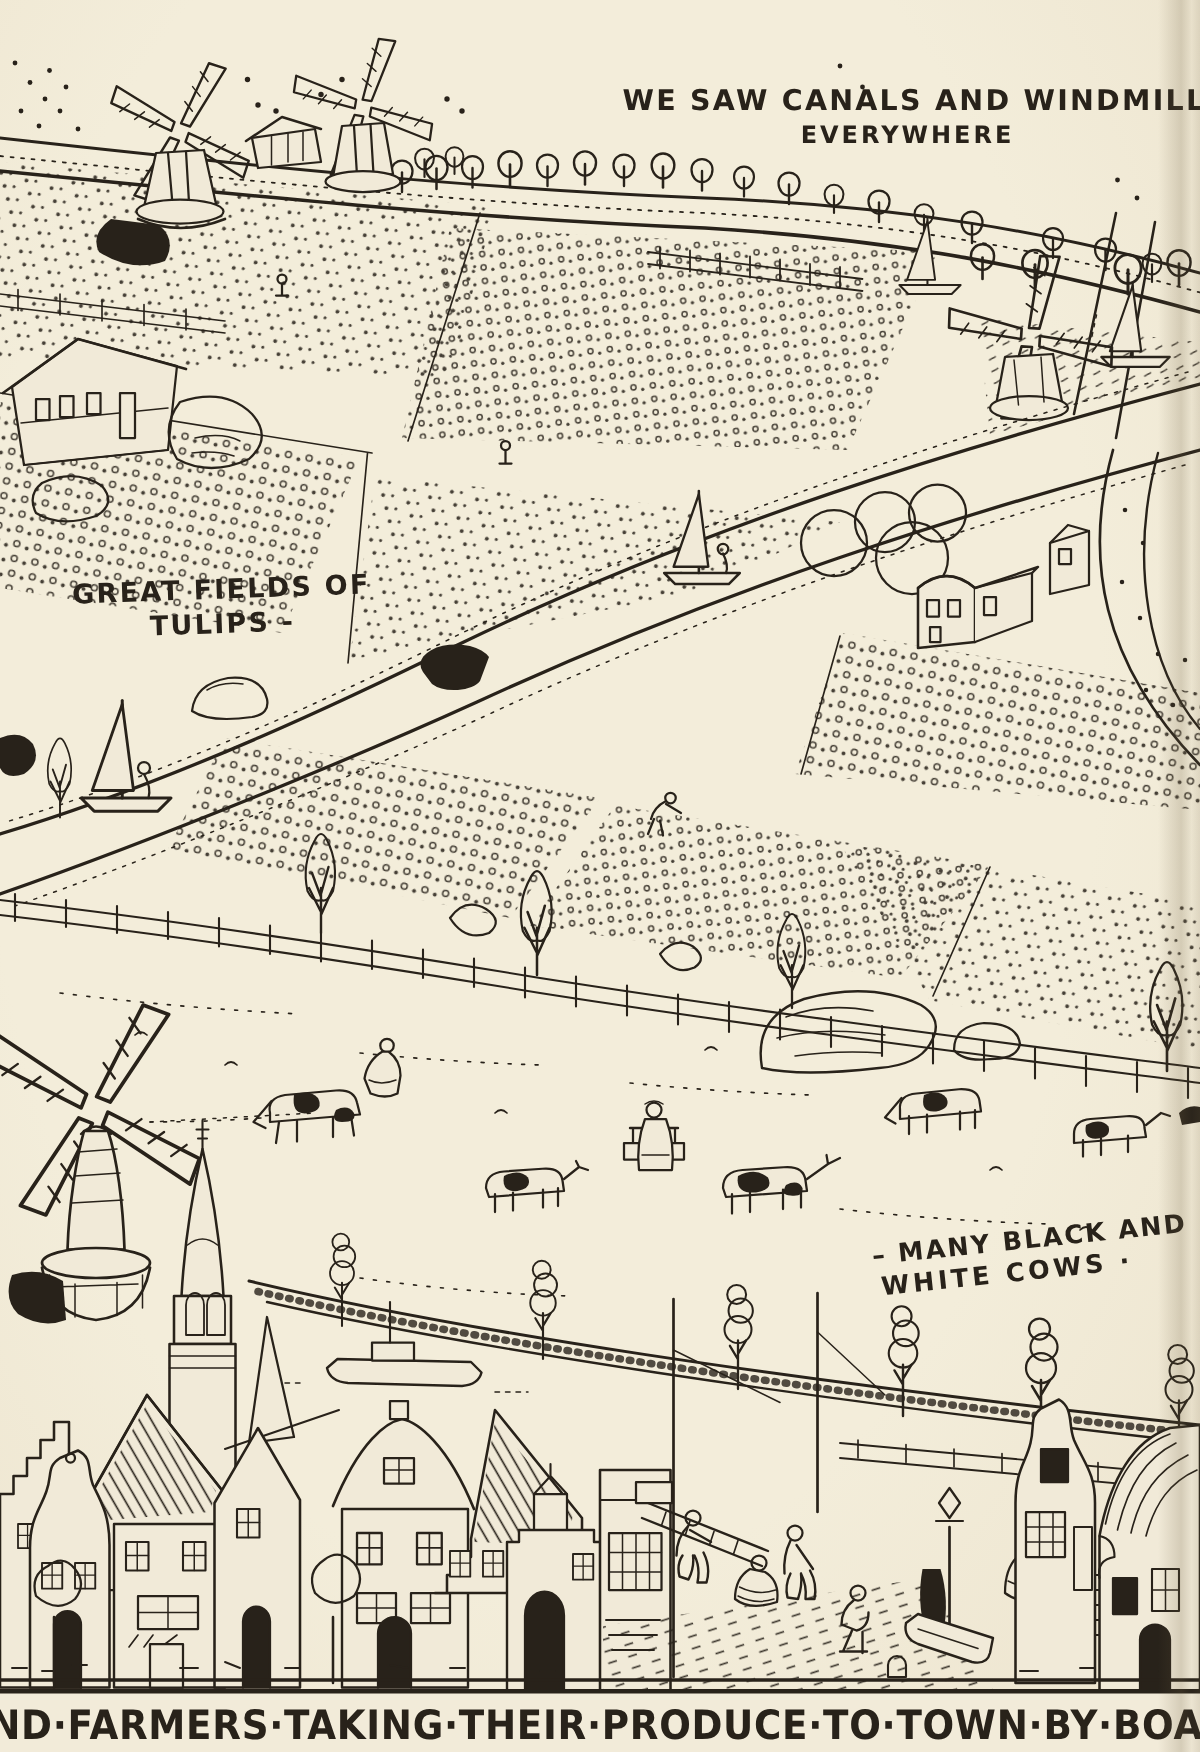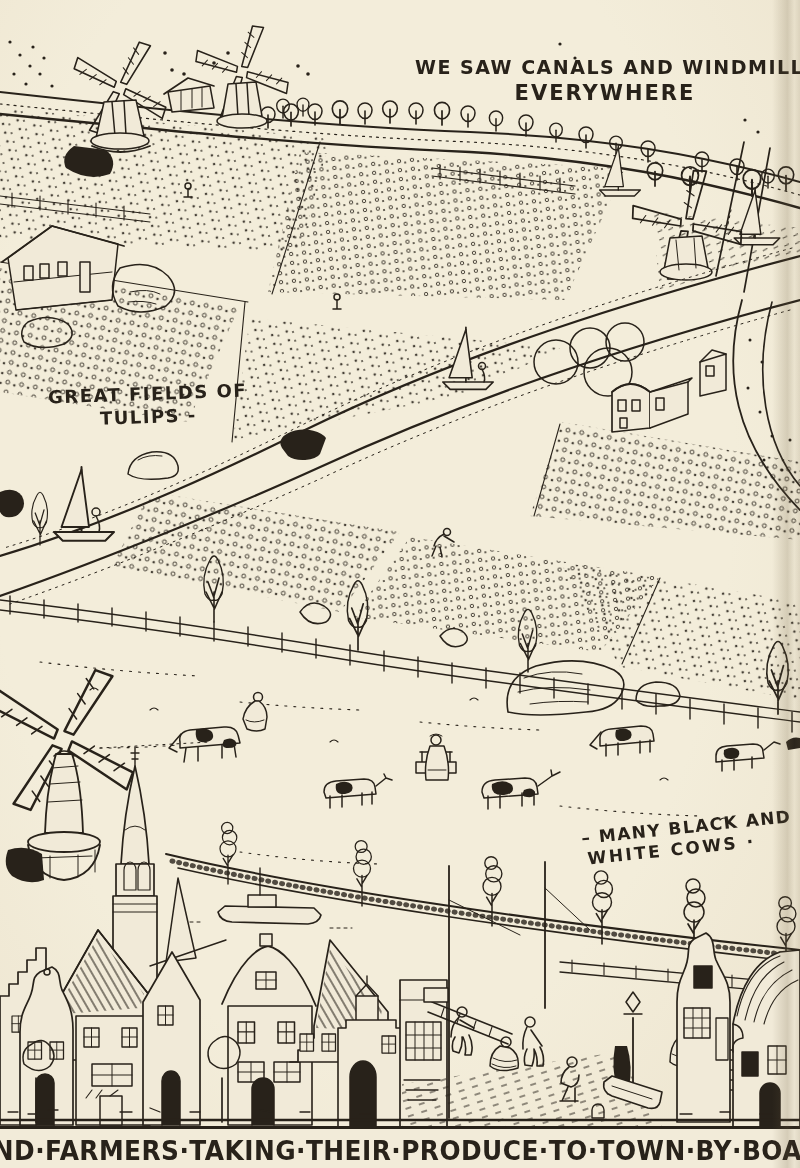--- a/index.html
+++ b/index.html
@@ -4,21 +4,21 @@
 <style>
   html,body{margin:0;padding:0;}
   body{width:800px;height:1168px;overflow:hidden;background:#f1ead8;
        font-family:"DejaVu Sans", sans-serif;}
   .page{position:relative;width:800px;height:1168px;background:
         radial-gradient(ellipse at 45% 40%, #f3edda 60%, #ece3cd 100%);}
   svg{position:absolute;left:0;top:0;}
   .caption{position:absolute;color:#28221a;font-weight:bold;text-align:center;
            line-height:1.25;letter-spacing:1.5px;white-space:nowrap;}
   #cap-canals{left:415px;top:56px;width:380px;font-size:19px;}
-  #cap-canals .l2{font-size:21px;letter-spacing:2px;}
+  #cap-canals .l2{font-size:16px;letter-spacing:2px;}
   #cap-tulips{left:48px;top:383px;width:200px;font-size:18px;transform:rotate(-2deg);}
   #cap-cows{left:582px;top:816px;width:230px;font-size:17px;transform:rotate(-6deg);
             text-align:left;}
   #cap-cows .l2{padding-left:4px;letter-spacing:2.5px;}
   .footer-band{position:absolute;left:0;top:1126px;width:800px;height:42px;
        border-top:3px solid #28221a;border-bottom:3px solid #28221a;
        display:flex;align-items:center;justify-content:center;background:#f2ebd9;}
   .footer-band span{font-size:27px;font-weight:bold;color:#28221a;letter-spacing:.5px;
        transform:scaleX(.92);white-space:nowrap;}
   .gutter{position:absolute;top:0;right:0;width:28px;height:1168px;pointer-events:none;

